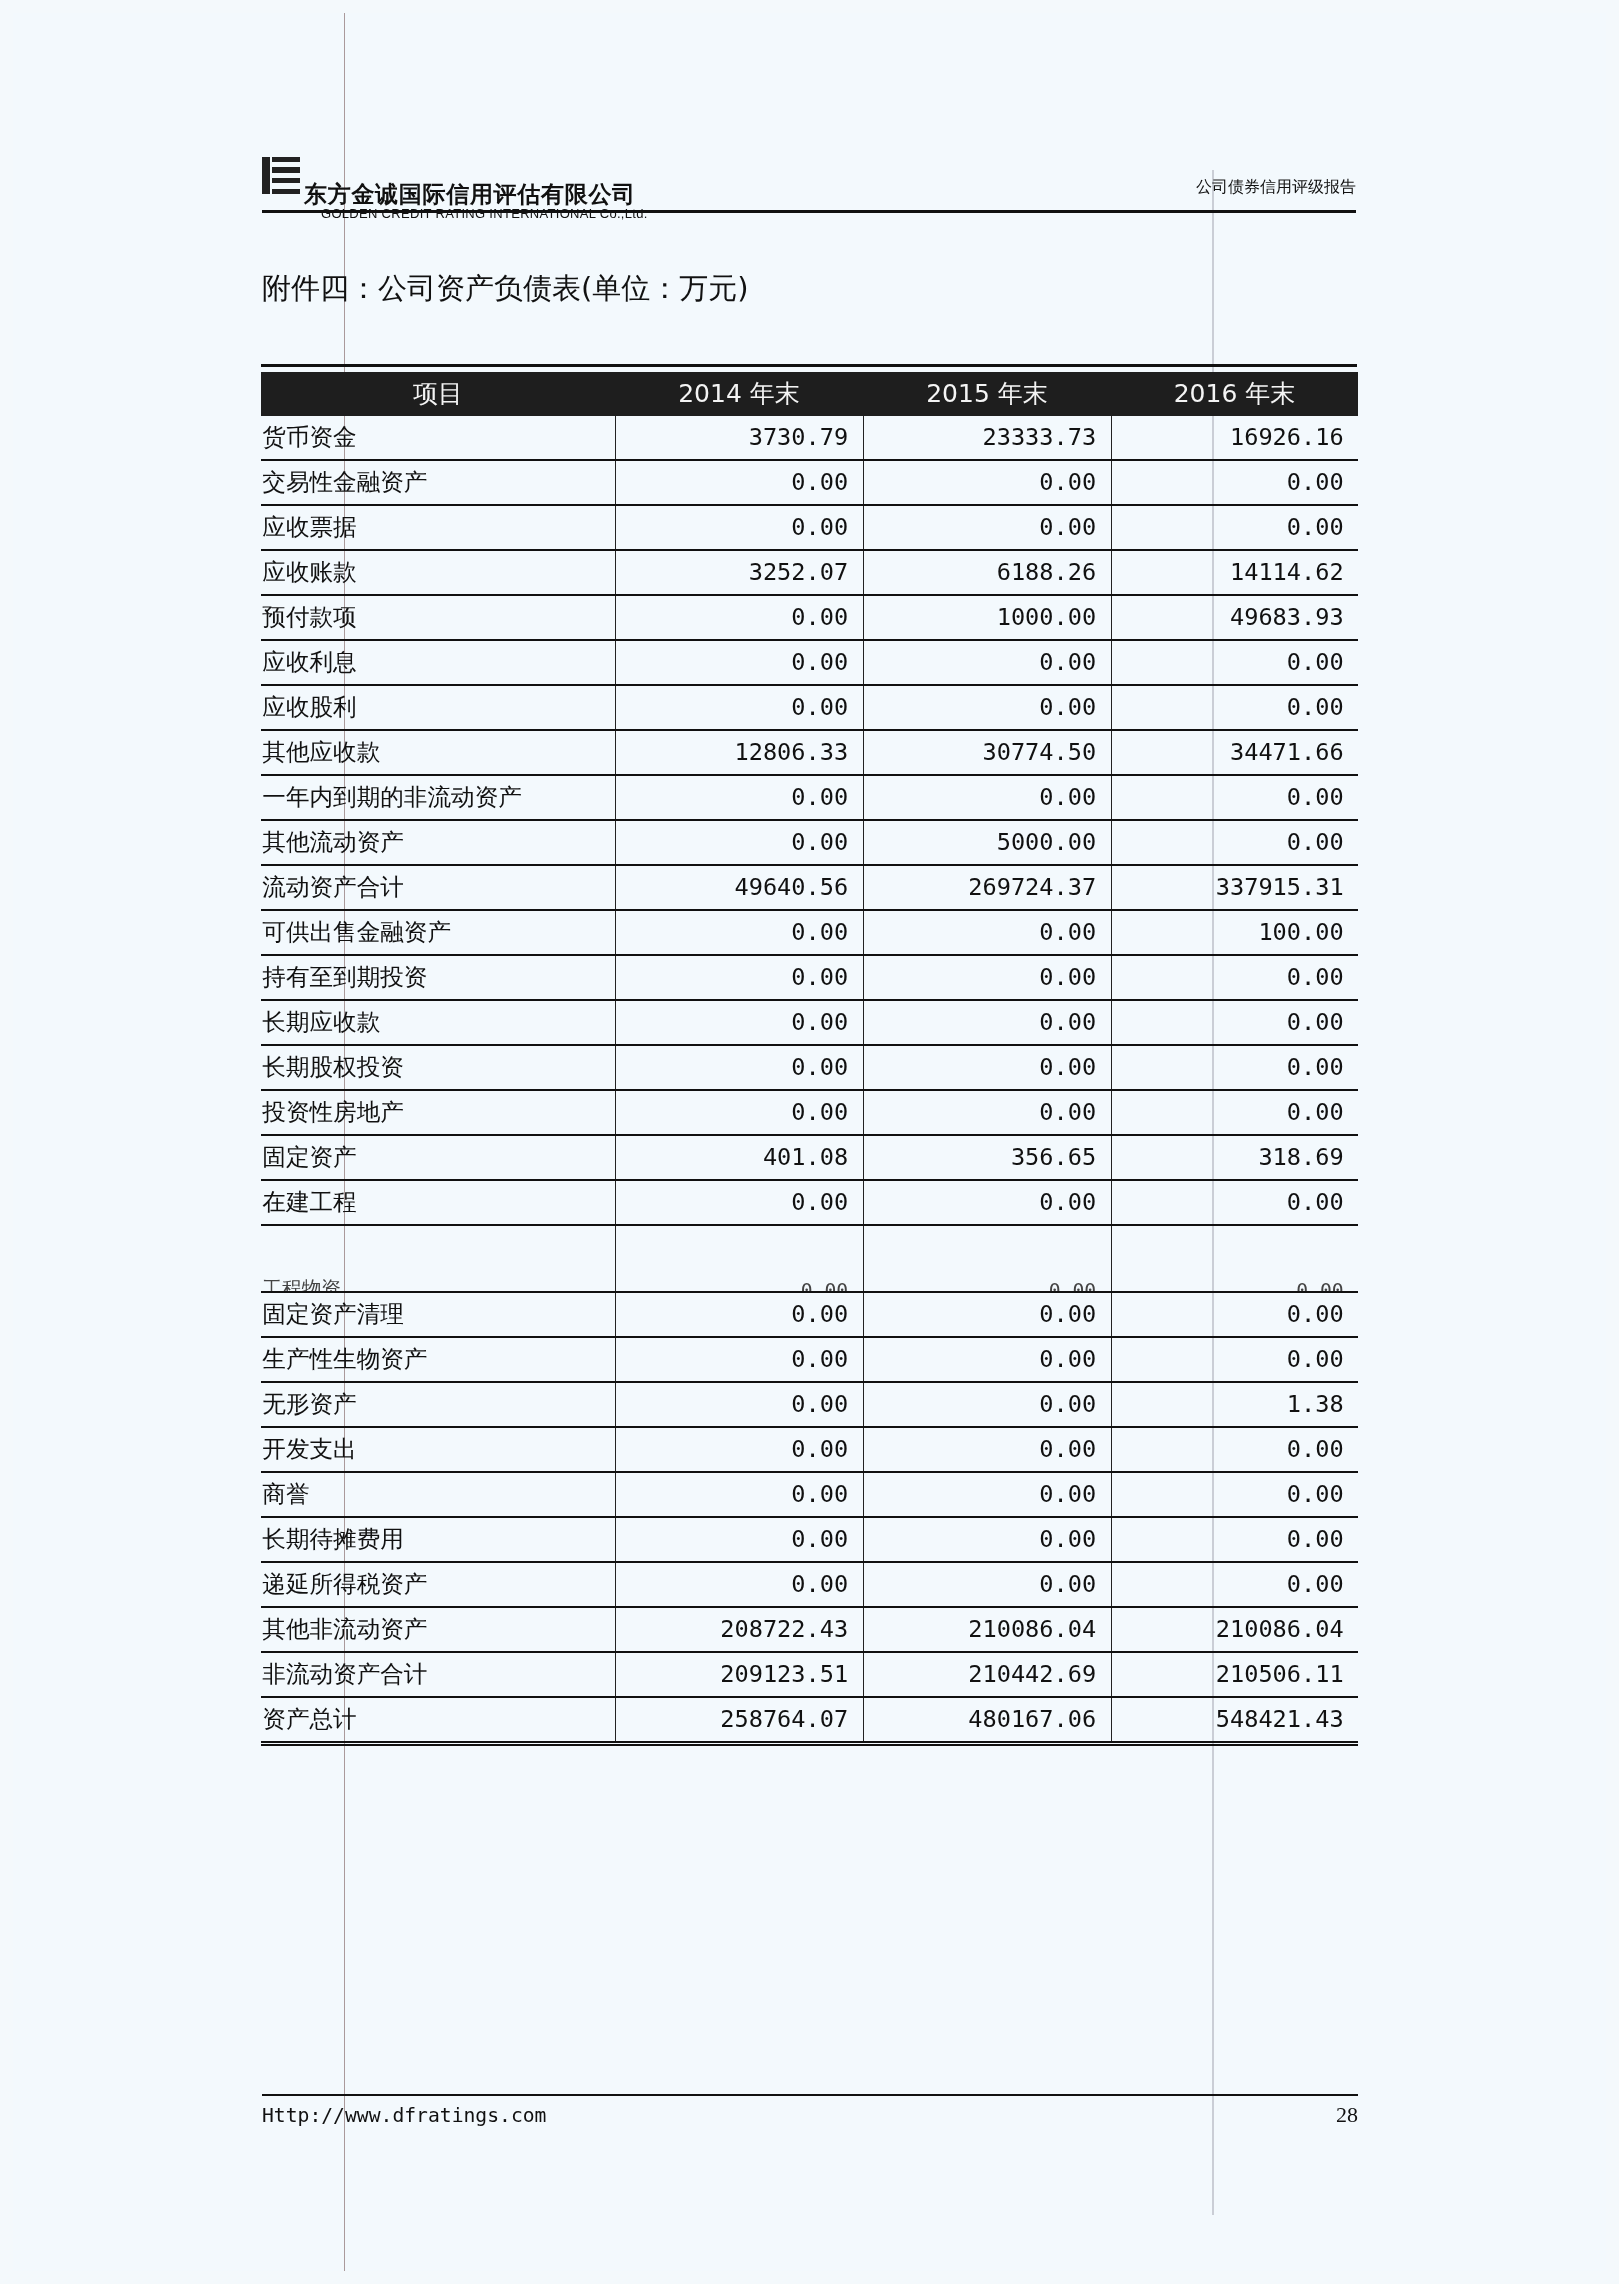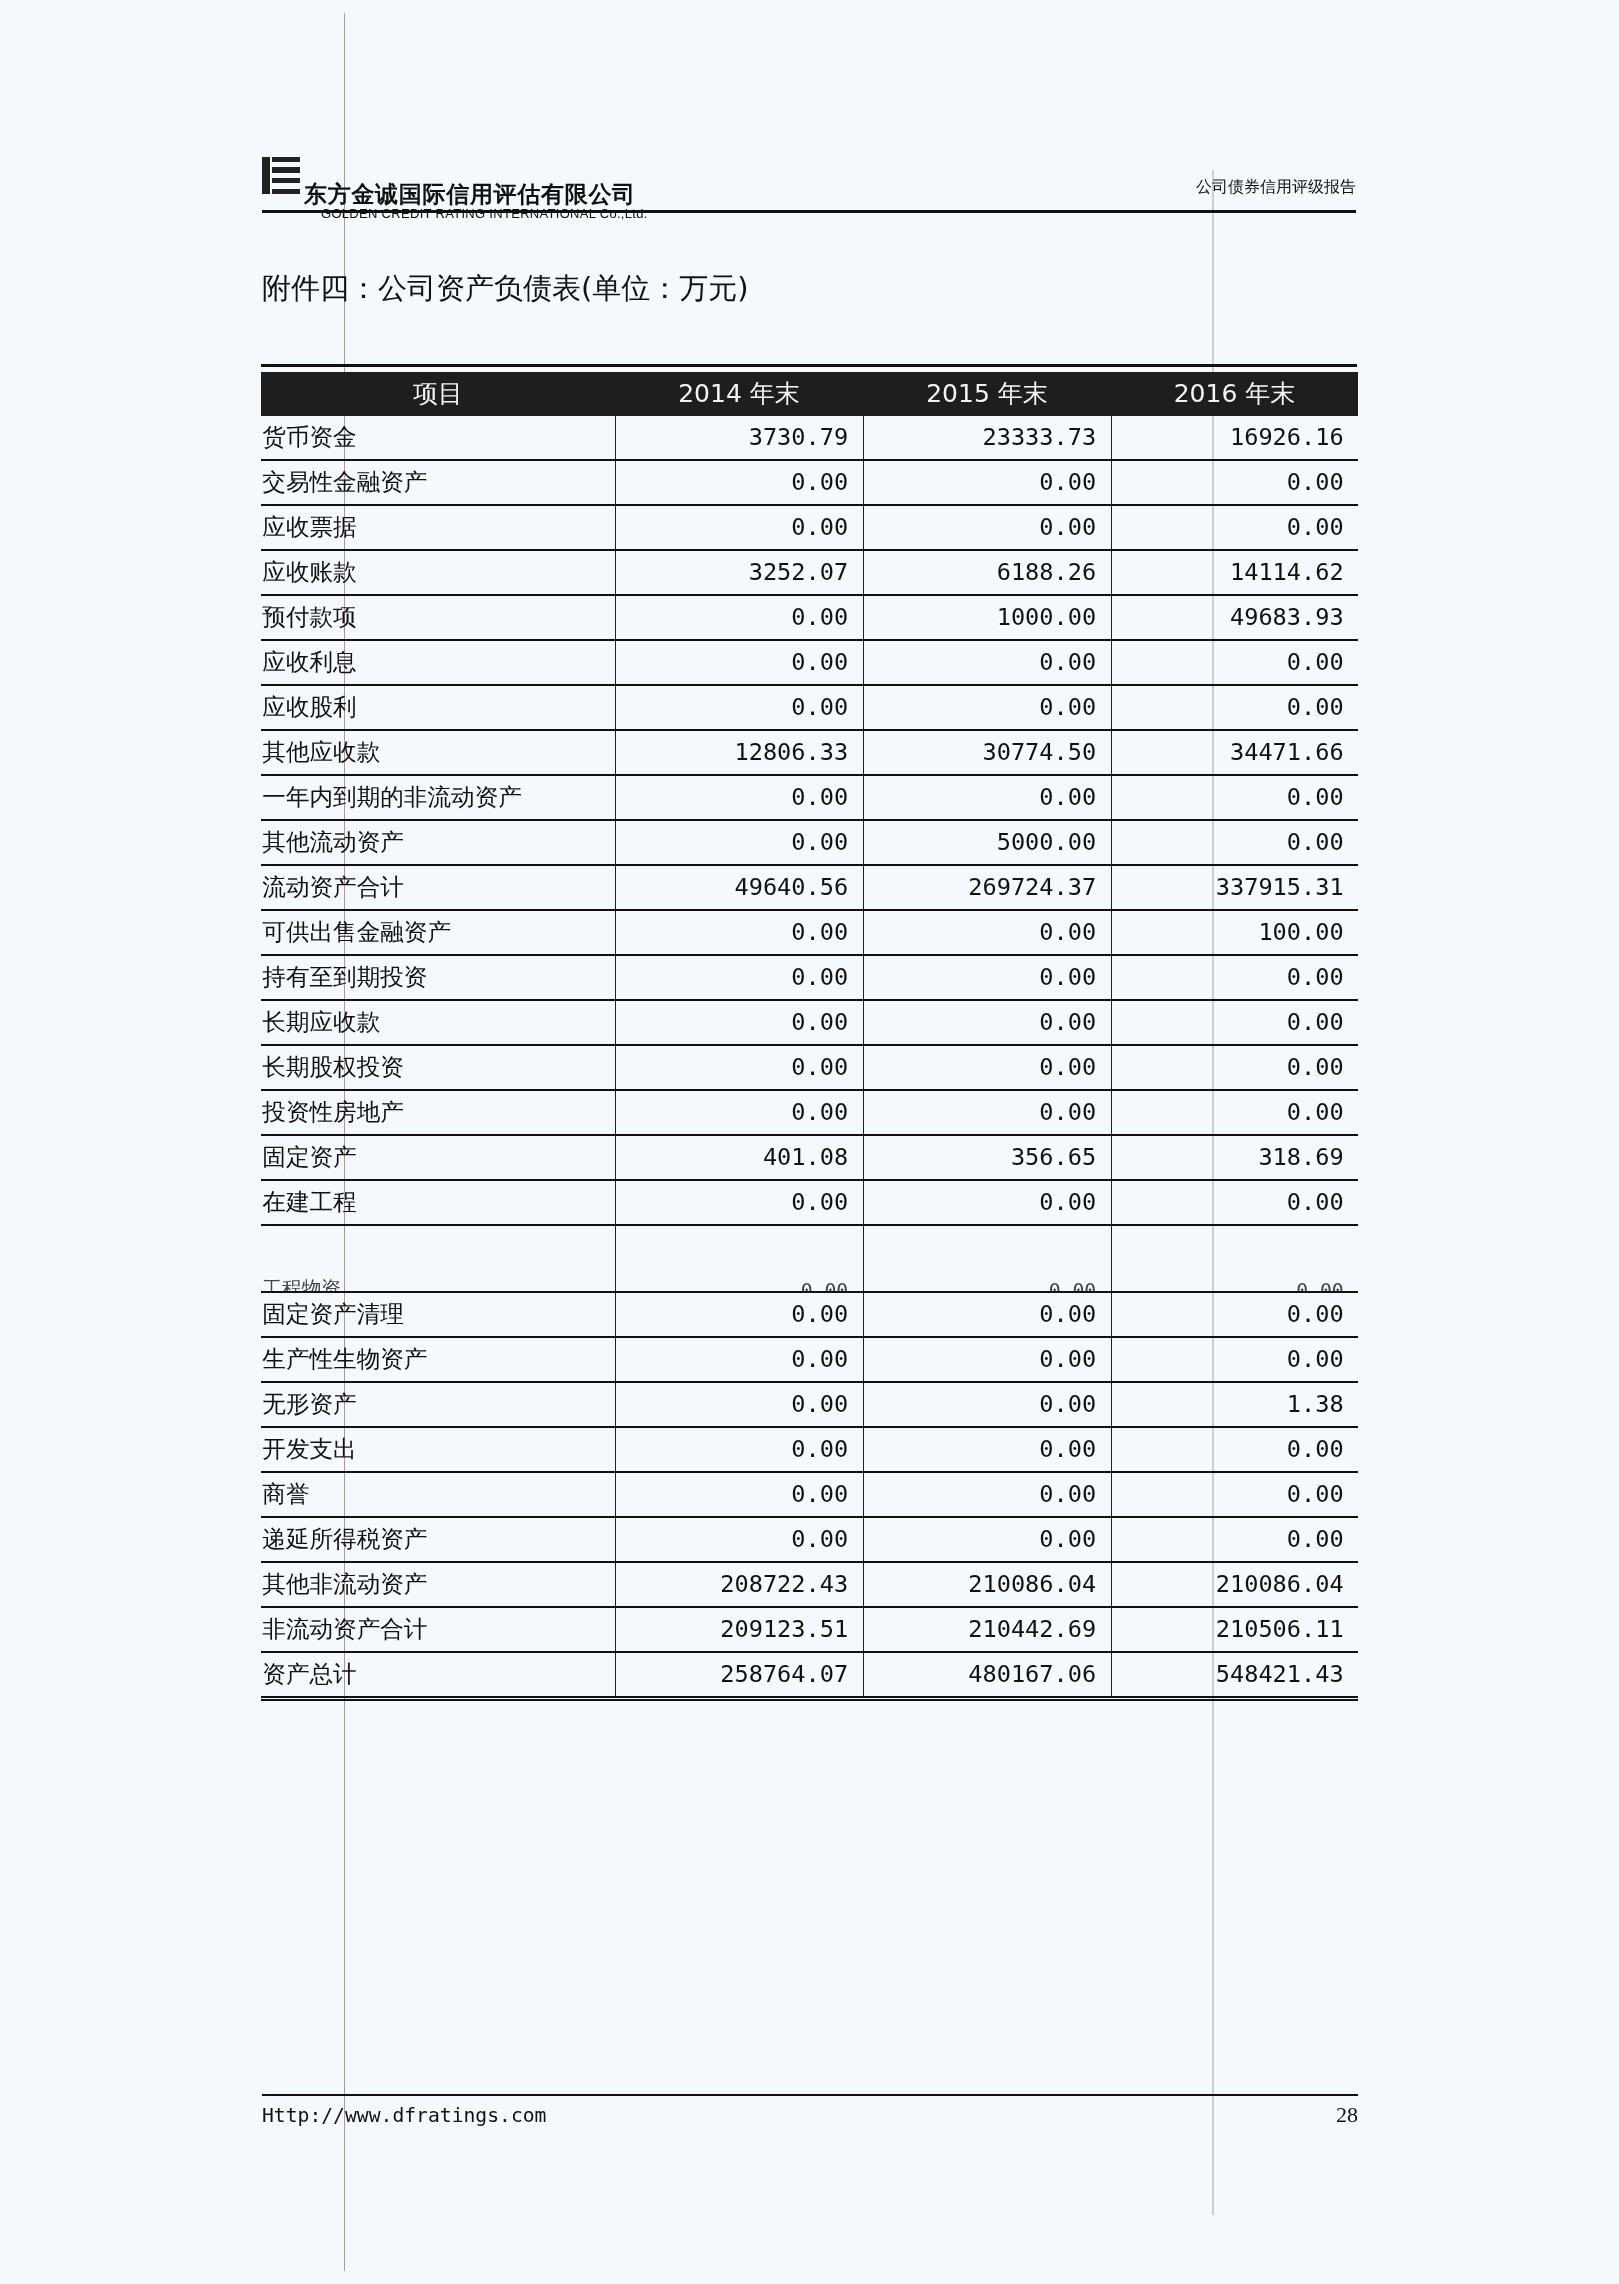--- a/index.html
+++ b/index.html
@@ -272,20 +272,26 @@
           <td><span>0.00</span></td>
           <td><span>0.00</span></td>
         </tr>
         <tr>
           <td class="label"><span>商誉</span></td>
           <td><span>0.00</span></td>
           <td><span>0.00</span></td>
           <td><span>0.00</span></td>
         </tr>
         <tr>
+          <td class="label"><span>长期待摊费用</span></td>
+          <td><span>0.00</span></td>
+          <td><span>0.00</span></td>
+          <td><span>0.00</span></td>
+        </tr>
+        <tr>
           <td class="label"><span>递延所得税资产</span></td>
           <td><span>0.00</span></td>
           <td><span>0.00</span></td>
           <td><span>0.00</span></td>
         </tr>
         <tr>
           <td class="label"><span>其他非流动资产</span></td>
           <td><span>208722.43</span></td>
           <td><span>210086.04</span></td>
           <td><span>210086.04</span></td>

